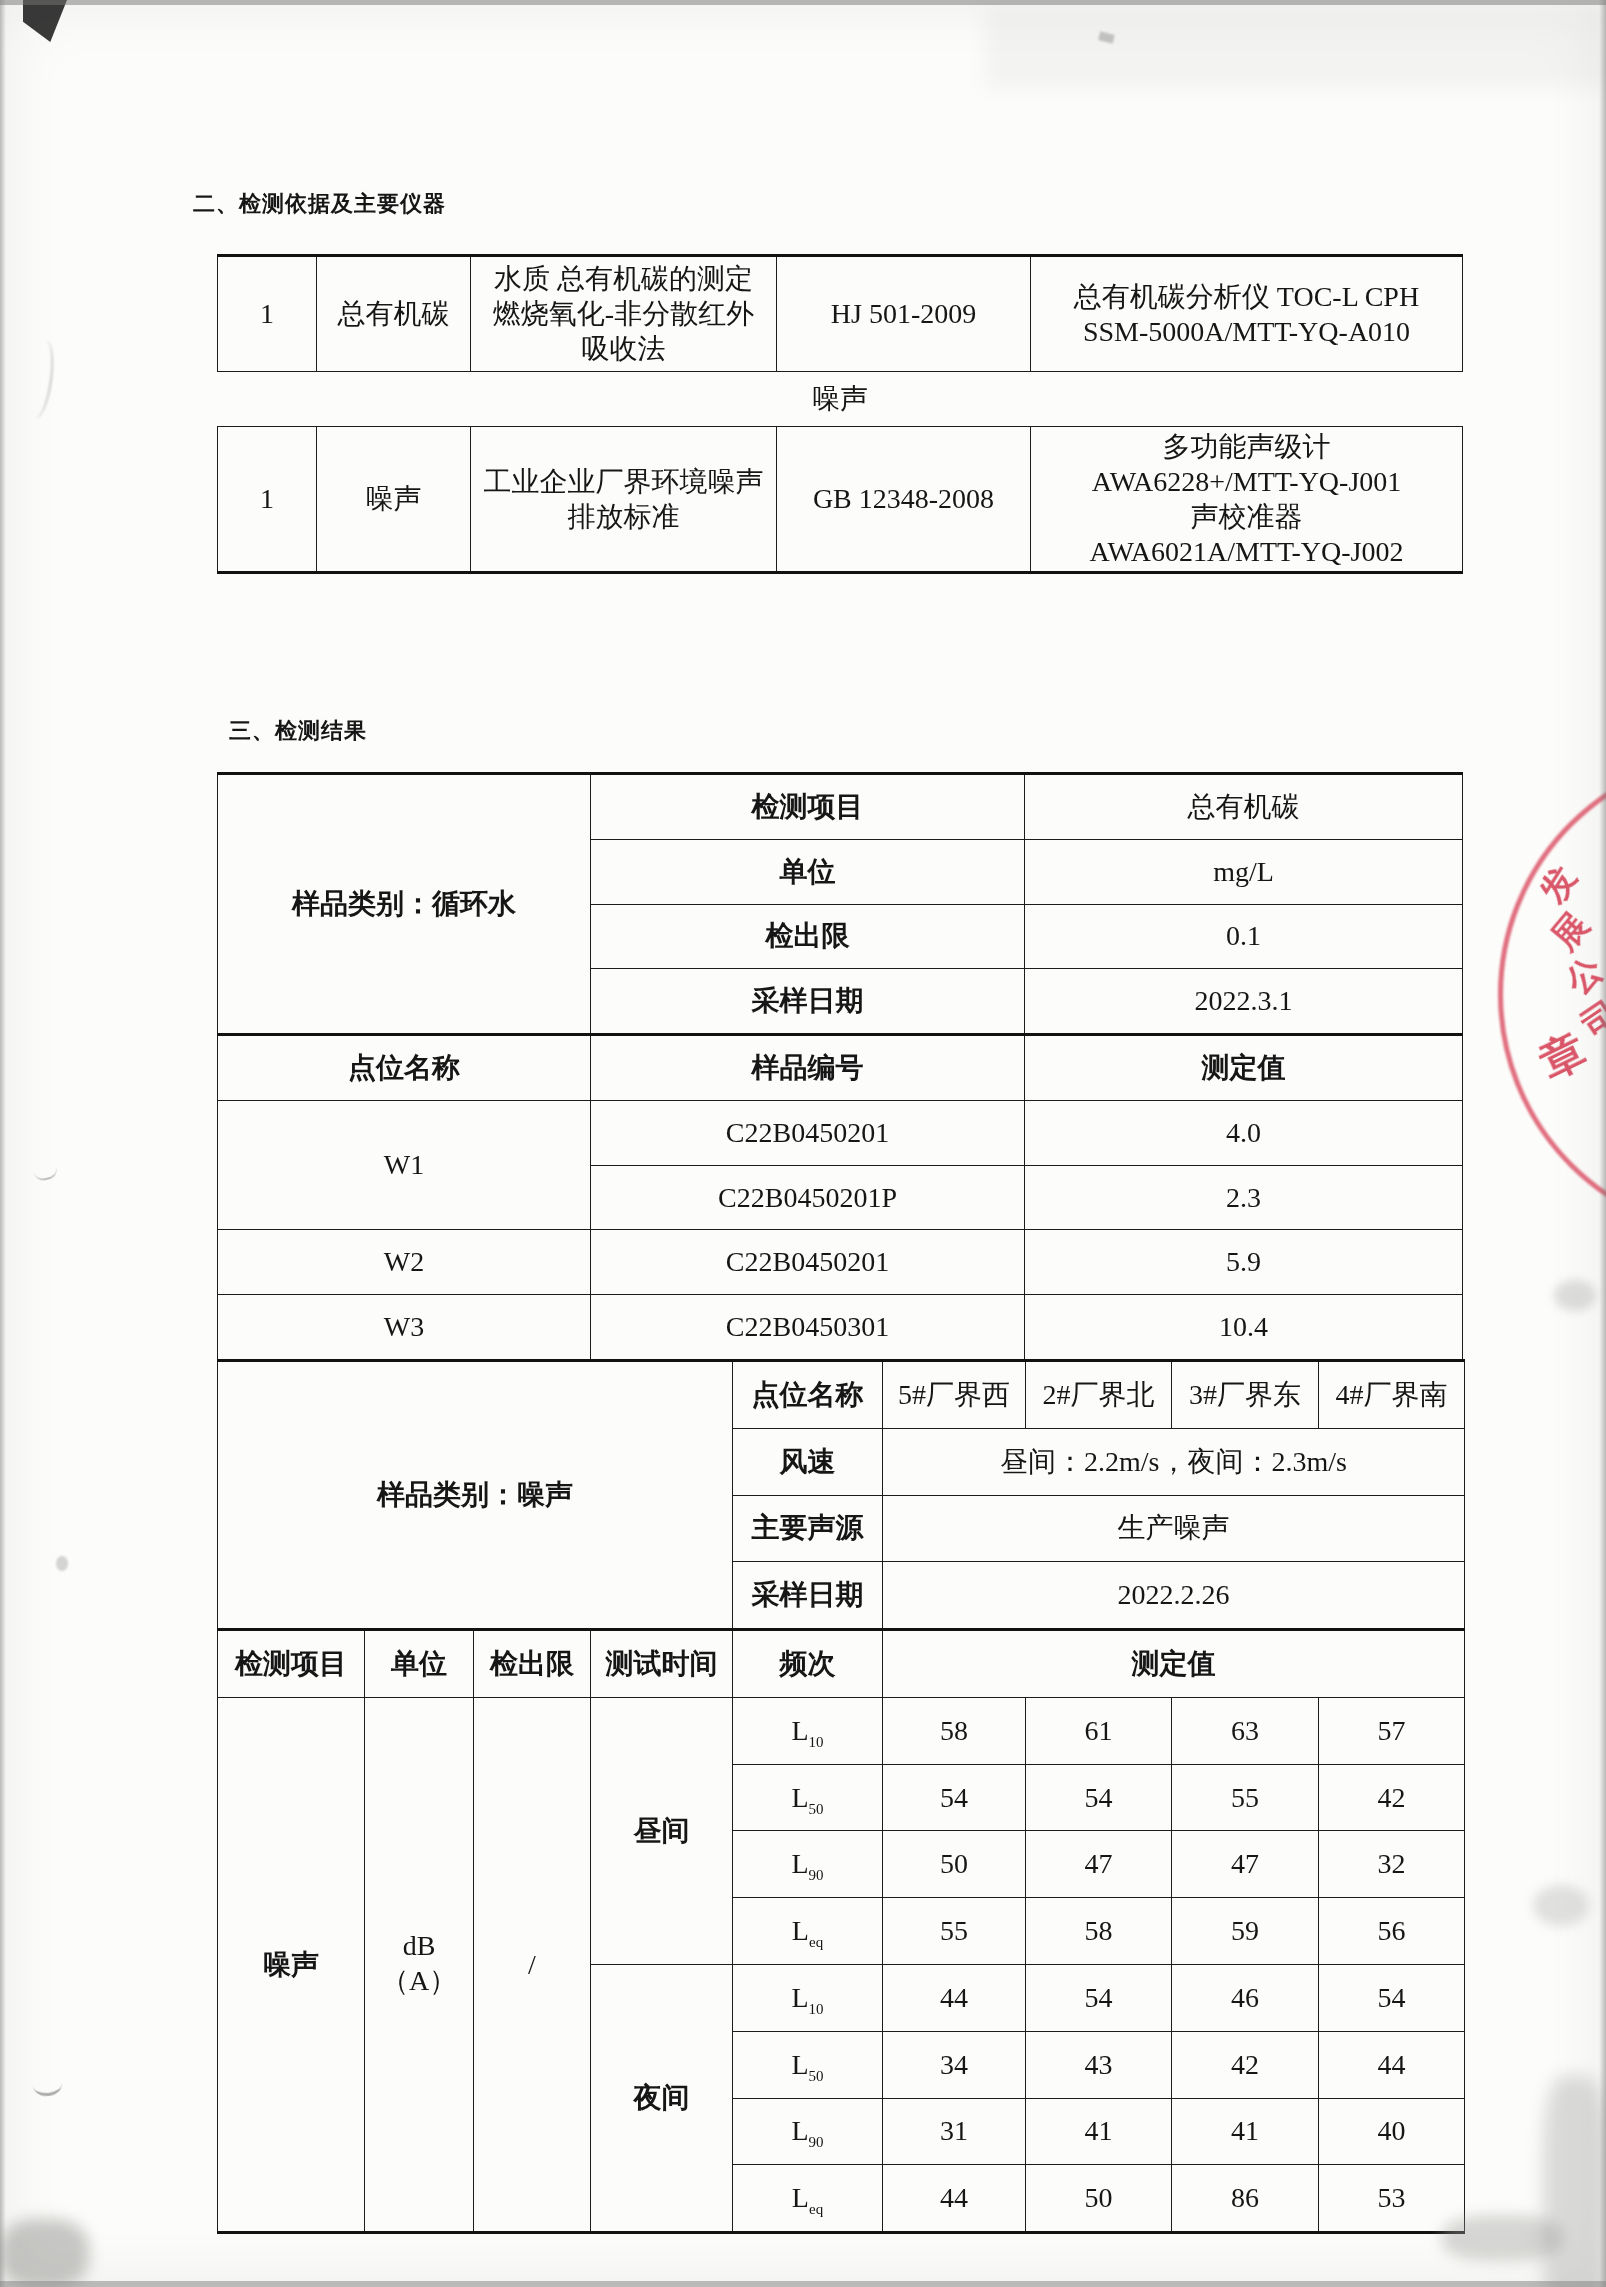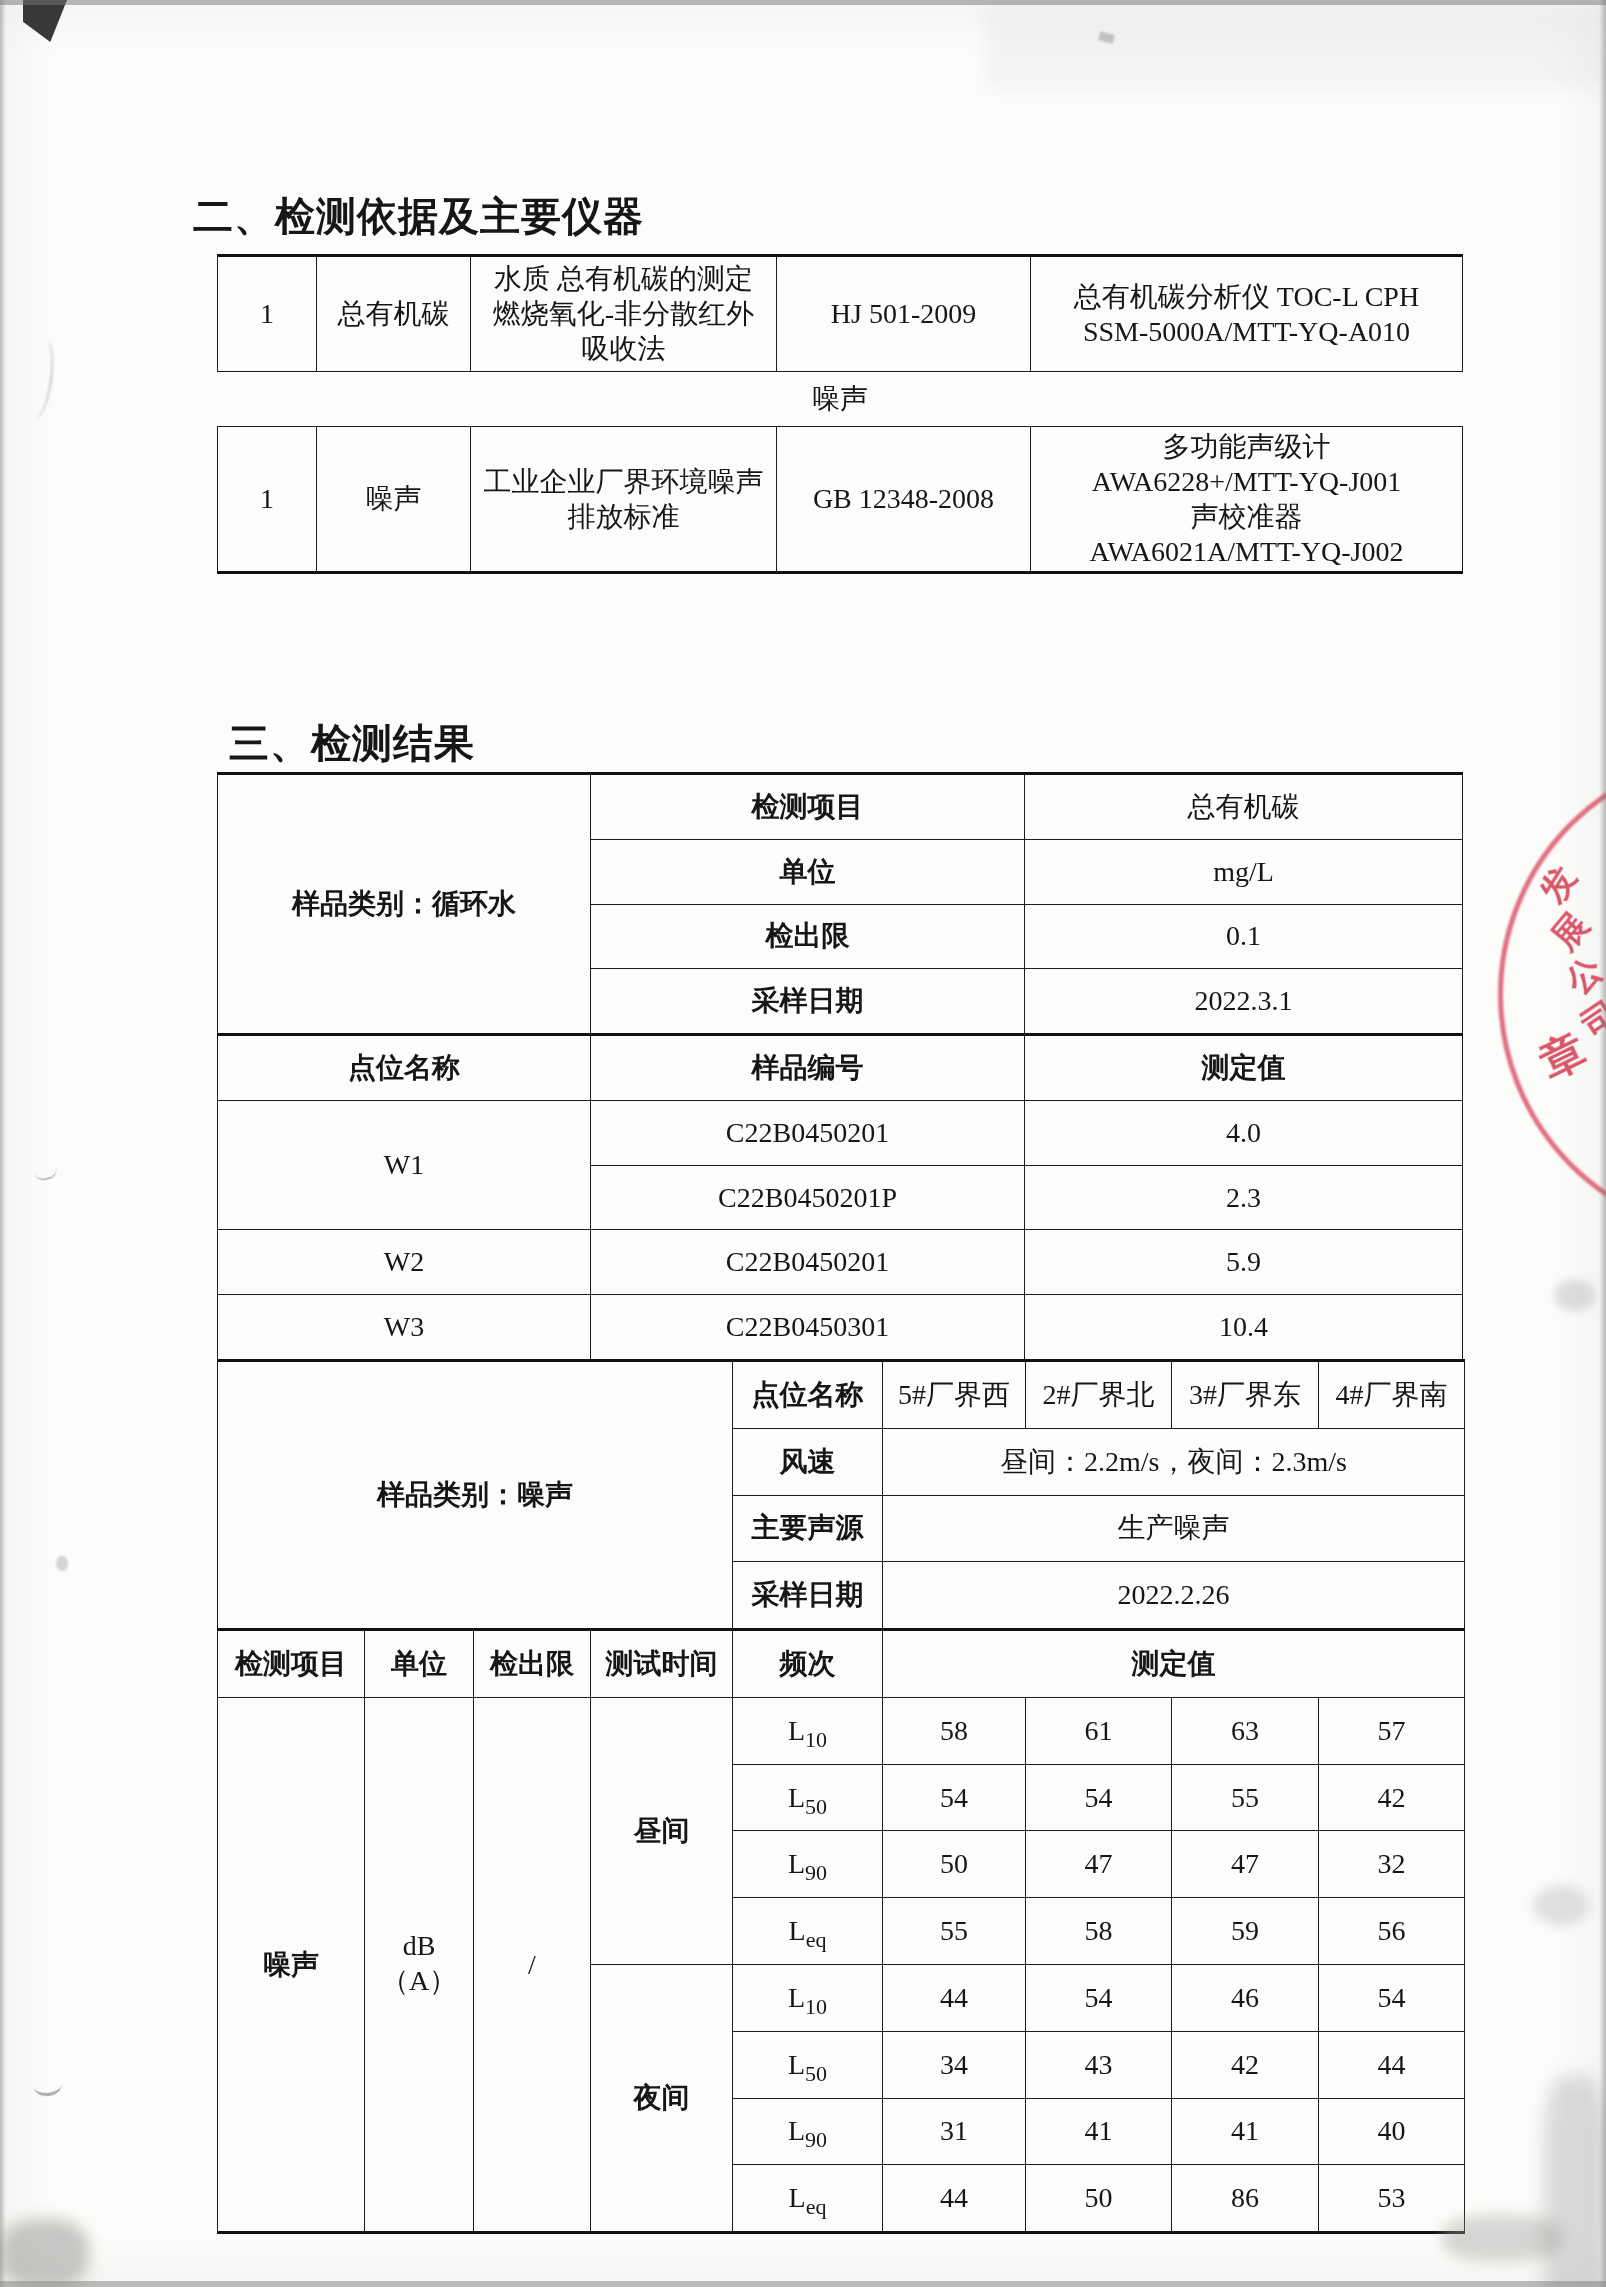--- a/index.html
+++ b/index.html
@@ -16,21 +16,21 @@
   
   .header-row{
     position:absolute;top:112px;left:193px;right:197px;
     display:flex;justify-content:space-between;
     font-size:29px;line-height:35px;
   }
   
   .sec-title{
     position:absolute;left:193px;
     font-family:"Liberation Sans","DejaVu Sans",sans-serif;
-    font-weight:700;font-size:40px;letter-spacing:1px;
+    font-weight:700;font-size:22px;letter-spacing:1px;
   }
   #sec2-title{top:189px;}
   #sec3-title{top:716px;margin-left:36px;}
   
   table.tbl{
     position:absolute;left:217px;width:1246px;
     border-collapse:collapse;table-layout:fixed;
     border-top:3.9px solid #121212;
     border-bottom:3.9px solid #121212;
   }
@@ -49,21 +49,21 @@
   }
   tr.r-head td{height:60px;}
   tr.r-band td{height:50px;border-left:none;border-right:none;}
   tr.r-data1 td{height:110px;}
   tr.r-data2 td{height:141px;}
   tr.r62 td{height:60px;}
   tr.r68 td{height:62px;}
   tr.head-sep td{border-bottom:2.9px solid #141414;}
   tr.thick-top td{border-top:3.9px solid #121212;}
   .pre{white-space:pre-line;line-height:1.25;}
-  sub.fsub{font-size:22px;line-height:0;}
+  sub.fsub{font-size:15px;line-height:0;}
   
   .art{position:absolute;pointer-events:none;}
   #art-corner{left:23px;top:0;width:44px;height:42px;background:#242424;
     clip-path:polygon(0 0,100% 0,62% 100%,0 52%);opacity:.9;}
   #art-topmark{left:1099px;top:33px;width:14.5px;height:8.7px;background:#9a9a98;
     transform:rotate(14deg);opacity:.55;filter:blur(1px);}
   #art-sm1{left:29px;top:340px;width:21px;height:79px;
     border-right:2.9px solid rgba(95,95,95,.32);border-radius:50%;
     transform:rotate(8deg);filter:blur(1px);}
   #art-sm2{left:33px;top:1155px;width:23px;height:23px;

